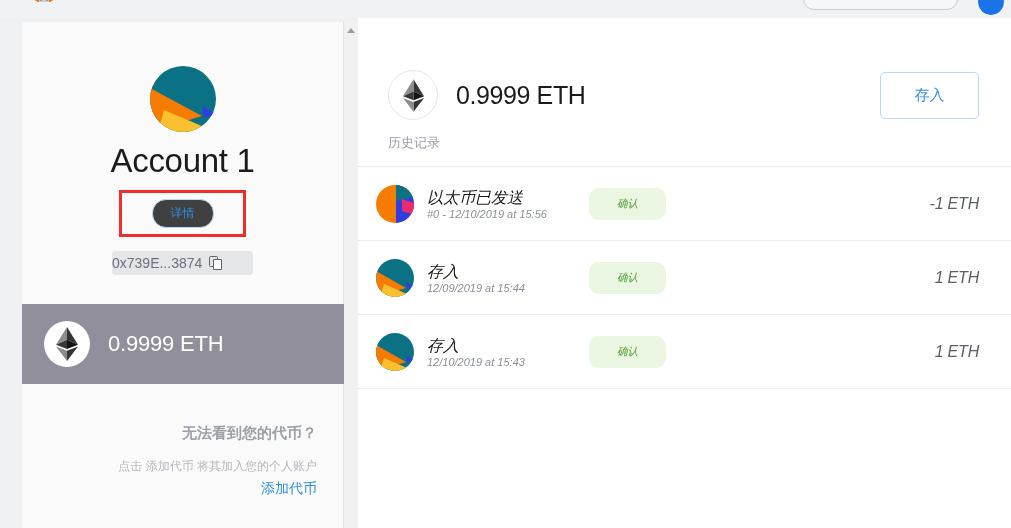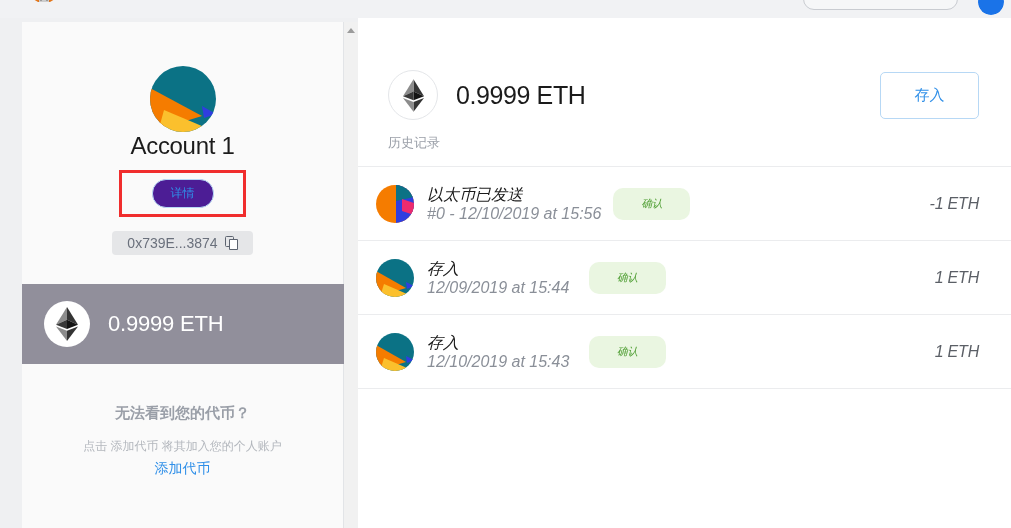--- a/index.html
+++ b/index.html
@@ -30,55 +30,55 @@
 
   
   .sidebar {
     position: absolute; left: 22px; top: 22px;
     width: 322px; height: 506px;
     background: #fafafa;
     border-right: 1px solid #e2e4e7;
   }
   .identicon-wrap { margin: 44px auto 0; width: 66px; height: 66px; }
   .account-name {
-    text-align: center;
-    font-size: 24px; color: #1b1b1b; font-weight: 400; letter-spacing: -0.3px;
+    margin-top: 10px; text-align: center;
+    font-size: 33px; color: #1b1b1b; font-weight: 400; letter-spacing: -0.3px;
   }
   .details-hl {
     position: relative; margin: 10px auto 0; width: 127px; height: 47px;
     border: 3px solid #f02d2d;
     display: flex; align-items: center; justify-content: center;
   }
   .details-btn {
-    border: 1px solid #b7d8f5; border-radius: 14px; background: #4c1d95;
+    border: 1px solid #b7d8f5; border-radius: 14px; background: #404040;
     color: #2f8fe8; font-size: 12px; padding: 5px 18px; cursor: pointer;
     font-family: inherit;
   }
   .addr-pill {
     margin: 14px auto 0; width: 141px; height: 24px;
     background: #e5e6e8; border-radius: 4px;
-    display: flex; align-items: center; justify-content: center; gap: 7px;
+    display: flex; align-items: center; justify-content: flex-start; gap: 7px;
     cursor: pointer;
   }
   .addr-text { font-size: 14px; color: #6a707c; }
   .copy-icon { width: 13px; height: 14px; display: block; }
 
   .token-row {
     margin-top: 29px; width: 322px; height: 80px;
     background: #918f9b;
     display: flex; align-items: center; padding-left: 22px; gap: 18px;
     cursor: pointer;
   }
   .eth-circle {
     width: 46px; height: 46px; border-radius: 50%; background: #fff;
     display: flex; align-items: center; justify-content: center;
   }
   .token-amount { font-size: 22px; color: #fff; letter-spacing: -0.2px; }
 
-  .no-token { margin-top: 40px; text-align: center; padding: 0 26px; }
+  .no-token { margin-top: 40px; text-align: right; padding: 0 26px; }
   .no-token-title { font-size: 15px; color: #9a9fa8; font-weight: bold; }
   .no-token-desc {
     margin-top: 14px; font-size: 12px; color: #b3b7bd; line-height: 1.55;
   }
   .add-token-link {
     margin-top: 4px; display: inline-block;
     font-size: 14px; color: #2f8fe8; cursor: pointer; text-decoration: none;
   }
 
   
@@ -123,21 +123,21 @@
   }
   .tx-list { border-top: 1px solid #ebecee; }
   .tx-row {
     display: flex; align-items: center;
     height: 74px; padding: 0 32px 0 18px;
     border-bottom: 1px solid #ebecee; cursor: pointer; font-style: italic;
   }
   .tx-icon { width: 38px; height: 38px; flex: 0 0 auto; }
   .tx-text { margin-left: 13px; min-width: 150px; }
   .tx-title { font-size: 16px; color: #1b1b1b; line-height: 1.25; }
-  .tx-sub { margin-top: 0; font-size: 16px; color: #8a8f98; }
+  .tx-sub { margin-top: 0; font-size: 11px; color: #8a8f98; }
   .tx-badge {
     margin-left: 12px;
     background: #eaf6e1; color: #4f9e33;
     font-size: 10.5px; padding: 9px 28px; border-radius: 10px;
   }
   .tx-amount {
     margin-left: auto; font-size: 16px; color: #5b5f66; letter-spacing: -0.2px;
   }
 </style>
 </head>

